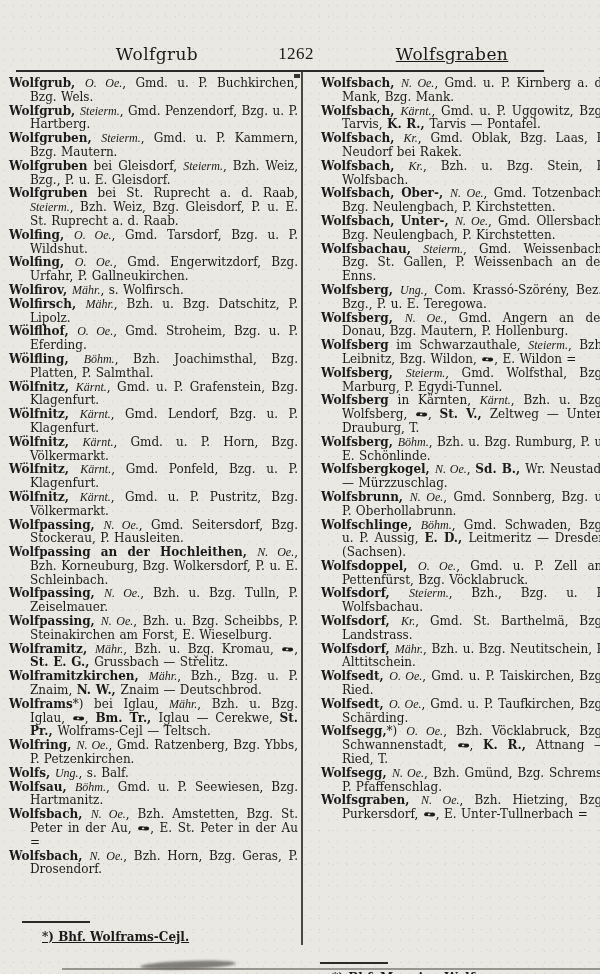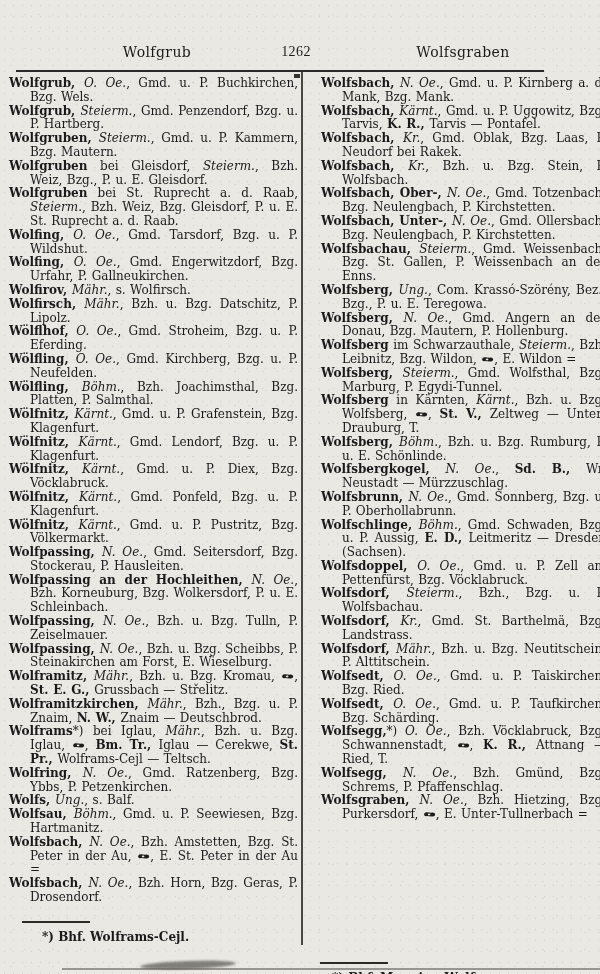--- a/index.html
+++ b/index.html
@@ -11,25 +11,25 @@
       radial-gradient(rgba(40,40,35,0.10) 0.5px, transparent 0.9px),
       radial-gradient(rgba(40,40,35,0.07) 0.5px, transparent 1px);
     background-size:9px 11px, 14px 17px;
     background-position:0 0, 4px 6px;
     font-family:"DejaVu Serif","Liberation Serif",serif;
     color:#1a1a1a;
     overflow:hidden;
   }
   .header-item{
     position:absolute;top:44px;height:18px;
-    font-size:14px;letter-spacing:0.4px;text-align:center;
+    font-size:17px;letter-spacing:0.4px;text-align:center;
   }
   .h-left{left:87px;width:140px;}
   .h-num{left:246px;width:100px;font-family:Liberation Serif, serif;}
-  .h-right{left:393px;width:140px;}
+  .h-right{left:382px;width:140px;text-decoration:underline;}
   .header-rule{
     position:absolute;left:16px;top:70px;width:528px;height:2.2px;
     background:#2a2a28;
   }
   .center-tick{
     position:absolute;left:294px;top:74px;width:6px;height:4px;
     background:#35332f;
   }
   .col-divider{
     position:absolute;left:301px;top:71px;width:1.6px;height:874px;
@@ -38,28 +38,28 @@
   .col{position:absolute;top:77px;}
   .col-left{left:9px;width:289px;}
   .col-right{left:309px;width:285px;margin-left:12px;}
   .entry{
     text-align:justify;
     padding-left:21px;text-indent:-21px;
     font-size:12px;line-height:13.8px;
     word-spacing:0.6px;
   }
   .entry .b{font-weight:bold;}
-  .entry .i{font-style:italic;}
+  .entry .i{font-style:italic;font-family:Liberation Serif, serif;}
   .entry .sym{display:inline-block;text-indent:0;}
   .entry .sym svg{vertical-align:-1px;}
   .footnote{position:absolute;width:270px;}
   .fn-left{left:20px;top:921px;}
   .fn-right{left:318px;top:962px;}
   .fn-rule{width:68px;height:1.6px;background:#2b2a27;margin-left:2px;}
-  .fn-text{margin-top:7px;font-weight:bold;font-size:12px;}
+  .fn-text{margin-top:7px;font-weight:bold;font-size:12px;text-decoration:underline;}
   .fn-left .fn-text{padding-left:22px;}
   .fn-right .fn-text{padding-left:14px;}
   .bottom-line{
     position:absolute;left:62px;top:968px;width:538px;height:2px;
     background:#55524b;opacity:.55;filter:blur(.4px);
   }
   .bottom-smudge{
     position:absolute;left:140px;top:961px;width:96px;height:8px;
     background:#3c3a35;border-radius:50%;opacity:.6;filter:blur(1.2px);
     transform:rotate(-2deg);
@@ -81,25 +81,24 @@
       <div class="entry"><span class="b">Wolfgrub, </span><span class="i">O. Oe.</span><span>, Gmd. u. P. Buchkirchen, Bzg. Wels.</span></div>
       <div class="entry"><span class="b">Wolfgrub, </span><span class="i">Steierm.</span><span>, Gmd. Penzendorf, Bzg. u. P. Hartberg.</span></div>
       <div class="entry"><span class="b">Wolfgruben, </span><span class="i">Steierm.</span><span>, Gmd. u. P. Kammern, Bzg. Mautern.</span></div>
       <div class="entry"><span class="b">Wolfgruben</span><span> bei Gleisdorf, </span><span class="i">Steierm.</span><span>, Bzh. Weiz, Bzg., P. u. E. Gleisdorf.</span></div>
       <div class="entry"><span class="b">Wolfgruben</span><span> bei St. Ruprecht a. d. Raab, </span><span class="i">Steierm.</span><span>, Bzh. Weiz, Bzg. Gleisdorf, P. u. E. St. Ruprecht a. d. Raab.</span></div>
       <div class="entry"><span class="b">Wolfing, </span><span class="i">O. Oe.</span><span>, Gmd. Tarsdorf, Bzg. u. P. Wildshut.</span></div>
       <div class="entry"><span class="b">Wolfing, </span><span class="i">O. Oe.</span><span>, Gmd. Engerwitzdorf, Bzg. Urfahr, P. Gallneukirchen.</span></div>
       <div class="entry"><span class="b">Wolfirov, </span><span class="i">Mähr.</span><span>, s. Wolfirsch.</span></div>
       <div class="entry"><span class="b">Wolfirsch, </span><span class="i">Mähr.</span><span>, Bzh. u. Bzg. Datschitz, P. Lipolz.</span></div>
       <div class="entry"><span class="b">Wölflhof, </span><span class="i">O. Oe.</span><span>, Gmd. Stroheim, Bzg. u. P. Eferding.</span></div>
-      <div class="entry"><span class="b">Wölfling, </span><span class="i">O. Oe.</span><span>, Gmd. Kirchberg, Bzg. u. P. Neufelden.</span></div>
       <div class="entry"><span class="b">Wölfling, </span><span class="i">Böhm.</span><span>, Bzh. Joachimsthal, Bzg. Platten, P. Salmthal.</span></div>
       <div class="entry"><span class="b">Wölfnitz, </span><span class="i">Kärnt.</span><span>, Gmd. u. P. Grafenstein, Bzg. Klagenfurt.</span></div>
       <div class="entry"><span class="b">Wölfnitz, </span><span class="i">Kärnt.</span><span>, Gmd. Lendorf, Bzg. u. P. Klagenfurt.</span></div>
-      <div class="entry"><span class="b">Wölfnitz, </span><span class="i">Kärnt.</span><span>, Gmd. u. P. Diex, Bzg. Vöcklabruck.</span></div>
+      <div class="entry"><span class="b">Wölfnitz, </span><span class="i">Kärnt.</span><span>, Gmd. u. P. Horn, Bzg. Völkermarkt.</span></div>
       <div class="entry"><span class="b">Wölfnitz, </span><span class="i">Kärnt.</span><span>, Gmd. Ponfeld, Bzg. u. P. Klagenfurt.</span></div>
       <div class="entry"><span class="b">Wölfnitz, </span><span class="i">Kärnt.</span><span>, Gmd. u. P. Pustritz, Bzg. Völkermarkt.</span></div>
       <div class="entry"><span class="b">Wolfpassing, </span><span class="i">N. Oe.</span><span>, Gmd. Seitersdorf, Bzg. Stockerau, P. Hausleiten.</span></div>
       <div class="entry"><span class="b">Wolfpassing an der Hochleithen, </span><span class="i">N. Oe.</span><span>, Bzh. Korneuburg, Bzg. Wolkersdorf, P. u. E. Schleinbach.</span></div>
       <div class="entry"><span class="b">Wolfpassing, </span><span class="i">N. Oe.</span><span>, Bzh. u. Bzg. Tulln, P. Zeiselmauer.</span></div>
       <div class="entry"><span class="b">Wolfpassing, </span><span class="i">N. Oe.</span><span>, Bzh. u. Bzg. Scheibbs, P. Steinakirchen am Forst, E. Wieselburg.</span></div>
       <div class="entry"><span class="b">Wolframitz, </span><span class="i">Mähr.</span><span>, Bzh. u. Bzg. Kromau, </span><span class="sym"><svg width="13" height="9" viewBox="0 0 13 9">
             <path d="M1 4.6 Q1.4 2.1 4 2.3 L8.6 2.7 Q12 2.2 12.2 4.4 Q12 6.8 8.8 6.4 L3.8 6 Q1.5 6.7 1 4.6 Z" fill="#1d1c1a"></path>
             <ellipse cx="6.1" cy="4.4" rx="1.3" ry="0.9" fill="#eae8e3"></ellipse>
           </svg></span><span>, </span><span class="b">St. E. G., </span><span>Grussbach — Střelitz.</span></div>

